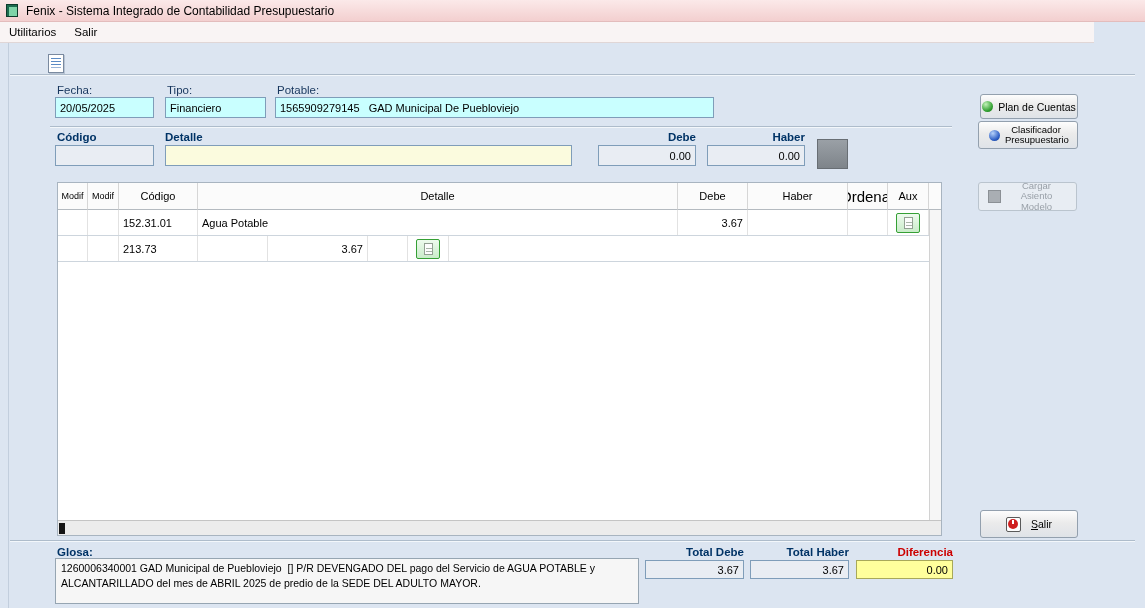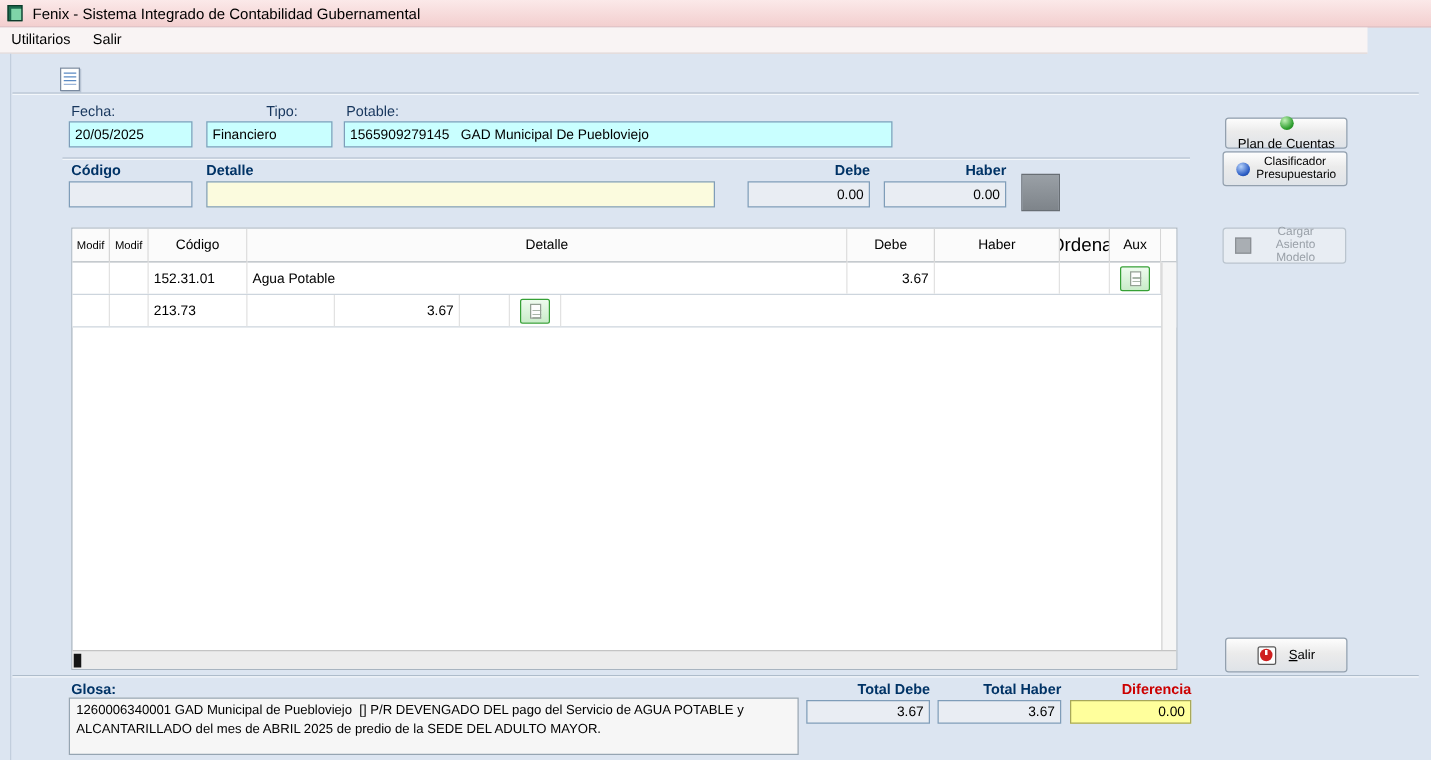--- a/index.html
+++ b/index.html
@@ -95,21 +95,21 @@
              align-items:center; justify-content:center; }
   .aux-doc { width:9px; height:12px; background:#fdfdfd; border:1px solid #93a093;
              background-image:repeating-linear-gradient(to bottom,
                transparent 0 2px, #a9b6a9 2px 3px); background-size:7px 100%;
              background-position:1px 2px; background-repeat:no-repeat; }
 
   
   .btn { position:absolute; display:flex; align-items:center; justify-content:center;
          gap:5px; background:linear-gradient(#fdfdfd,#ebebeb 45%,#dfe3e8);
          border:1px solid #93a0ae; border-radius:3px; font-size:10.5px; cursor:default; }
-  #btn-plan   { left:980px; top:94px;  width:98px;  height:25px;flex-direction:column; }
+  #btn-plan   { left:980px; top:94px;  width:98px;  height:25px; }
   #btn-clasif { left:978px; top:121px; width:100px; height:28px; font-size:9.5px; }
   #btn-cargar { left:978px; top:182px; width:99px;  height:29px; font-size:9.5px;
                 background:#e8edf3; border:1px solid #bac4ce; color:#99a0a8; }
   #btn-salir  { left:980px; top:510px; width:98px;  height:28px; gap:10px; }
   .two-line { white-space:normal; text-align:center; line-height:1.1; width:62px; }
   .ball { width:11px; height:11px; border-radius:50%; flex:0 0 auto; }
   .ball.green { background:radial-gradient(circle at 35% 30%, #c2f2b8, #2e9e2e 65%, #1b6a1b); }
   .ball.blue  { background:radial-gradient(circle at 35% 30%, #b6d2fa, #2b5cc4 65%, #173a80); }
   .sq-gray { width:13px; height:13px; background:#a9aeb3; border:1px solid #8b9095; flex:0 0 auto; }
   .power-icon { width:15px; height:15px; border:1px solid #5a5a5a; border-radius:2px;
@@ -134,38 +134,38 @@
 </head>
 <body>
 
 <div id="screen">
 
   <div id="titlebar" class="abs">
     <span class="app-icon">
         <span class="b1"></span>
         <span class="b2"></span>
       </span>
-    <span id="title-text">Fenix - Sistema Integrado de Contabilidad Gubernamental</span>
+    <span id="title-text">Fenix - Sistema Integrado de Contabilidad Presupuestario</span>
   </div>
 
   <div id="menubar" class="abs">
     <span class="menu-item">Utilitarios</span>
     <span class="menu-item">Salir</span>
   </div>
 
   <div id="left-strip" class="abs"></div>
 
   <div id="toolbar-btn" class="abs">
     <span class="doc-icon"></span>
   </div>
 
   <div id="sep-top" class="sep abs"></div>
 
   <span class="lbl" style="left:57px; top:84px;">Fecha:</span>
-  <span class="lbl" style="left:167px; top:84px;margin-left:46px;">Tipo:</span>
+  <span class="lbl" style="left:167px; top:84px;">Tipo:</span>
   <span class="lbl" style="left:277px; top:84px;">Potable:</span>
 
   <div id="fecha-input" class="tb cyan"><span>20/05/2025</span></div>
   <div id="tipo-input" class="tb cyan"><span>Financiero</span></div>
   <div id="auxiliar-input" class="tb cyan"><span>1565909279145   GAD Municipal De Puebloviejo</span></div>
 
   <div id="sep-form" class="sep abs"></div>
 
   <span class="lbl-b" style="left:57px; top:131px;">Código</span>
   <span class="lbl-b" style="left:165px; top:131px;">Detalle</span>

